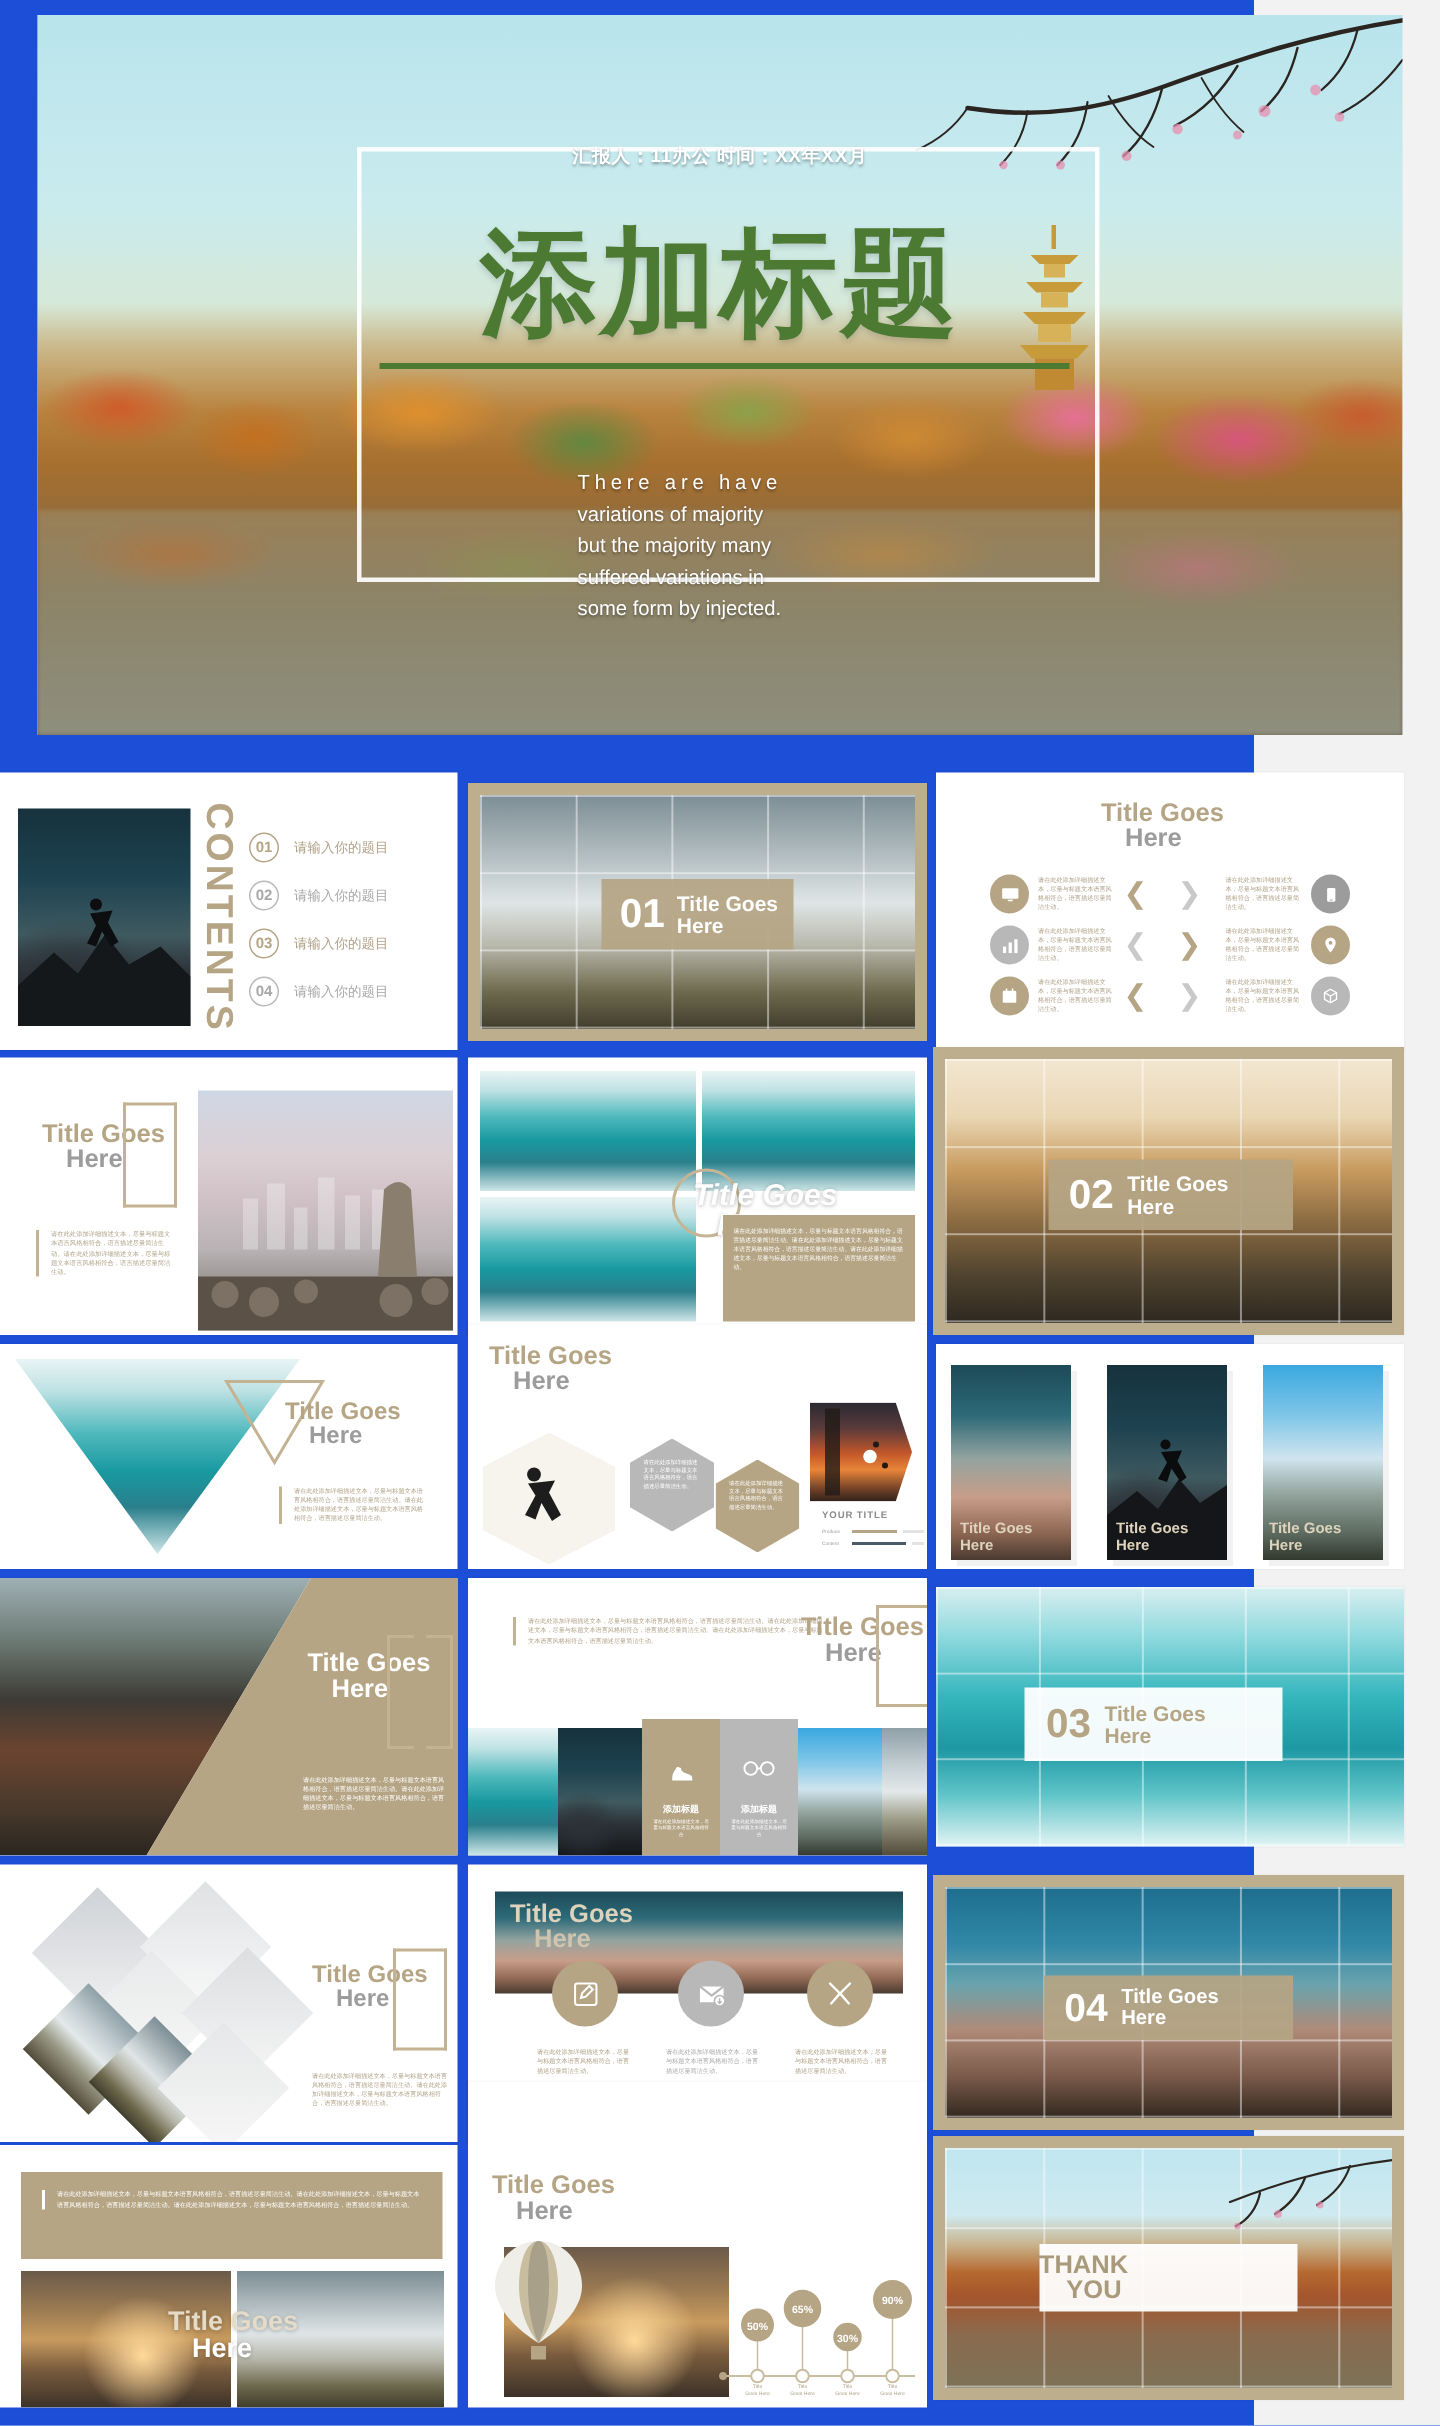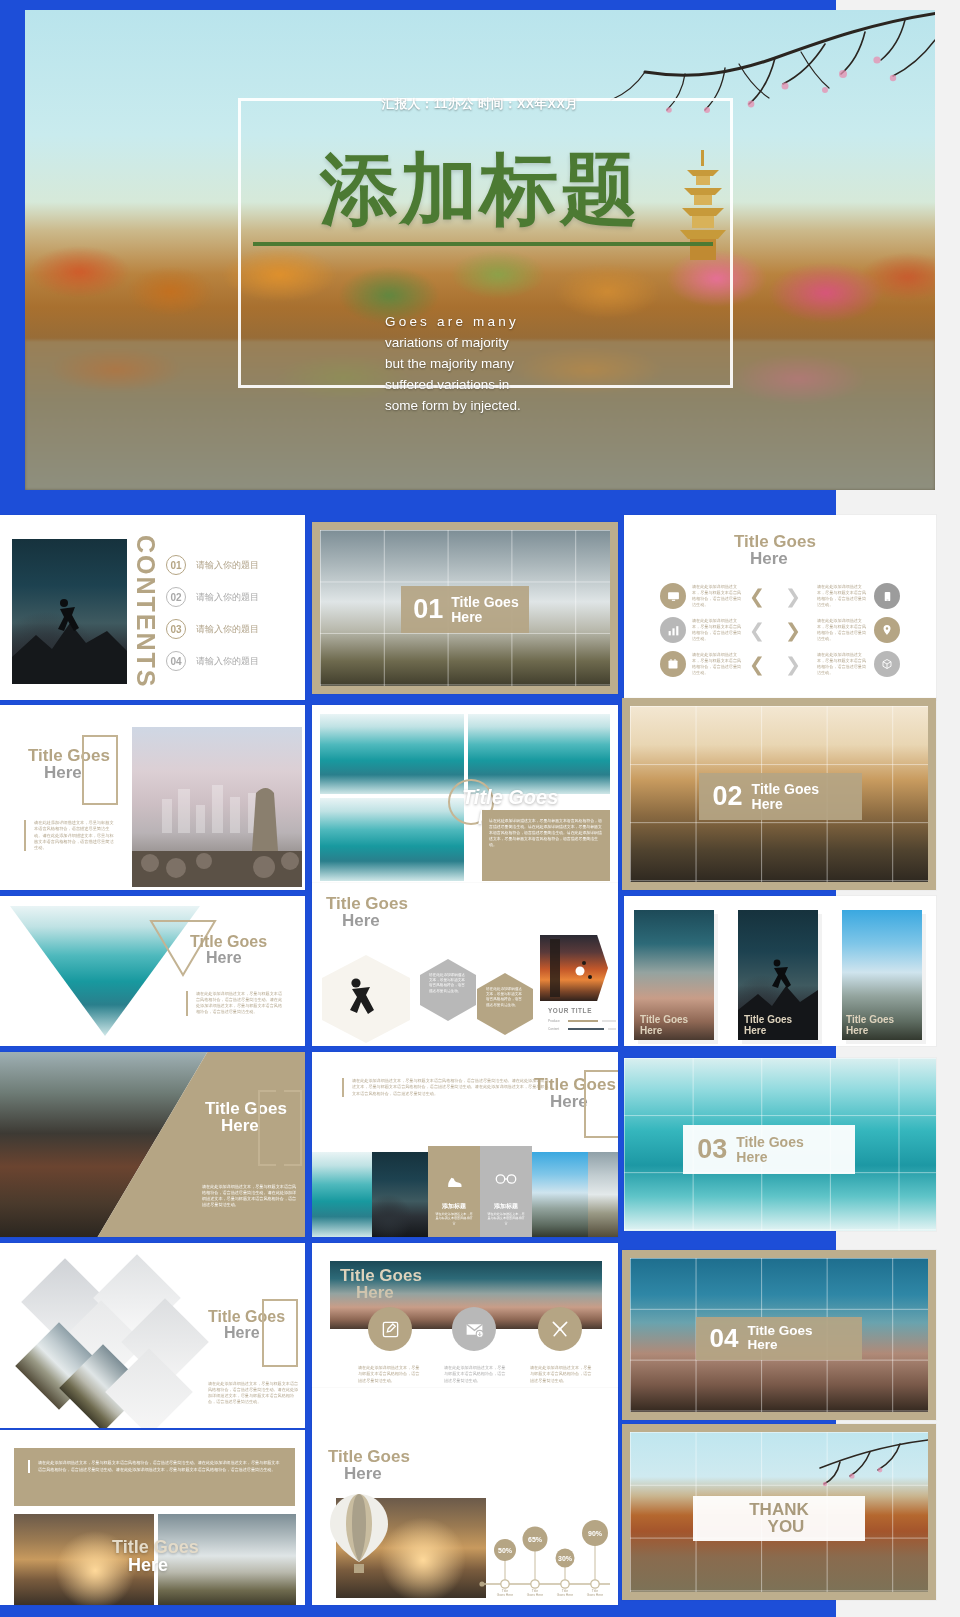--- a/index.html
+++ b/index.html
@@ -206,21 +206,21 @@
           <rect x="10" y="89" width="26" height="21" fill="#c08a32"></rect>
         </g>
       </svg>
     </div>
 
     <div class="hero-frame"></div>
     <div class="hero-meta">汇报人：11办公  时间：XX年XX月</div>
     <div class="hero-title">添加标题</div>
     <div class="hero-rule"></div>
     <div class="hero-eng">
-      <div class="spaced">Goes are many</div>
+      <div class="spaced">There are have</div>
       <div>variations of majority</div>
       <div>but the majority many</div>
       <div>suffered variations in</div>
       <div>some form by injected.</div>
     </div>
   </div>
 
   <div class="grid">
 
     <div class="slide" style="left:0;top:15px;width:305px;height:185px;">
@@ -640,21 +640,21 @@
               <path d="M240 20 C236 30 230 38 220 44"></path>
             <path d="M270 12 C266 24 258 32 248 38"></path>
               <path d="M210 30 C208 40 202 48 194 52"></path>
           </g>
           <g fill="#e78fb0" opacity=".7">
               <circle cx="222" cy="44" r="2.6"></circle>
               <circle cx="250" cy="38" r="2.4"></circle>
               <circle cx="195" cy="52" r="2.2"></circle>
             </g>
         </svg>
-        <div class="banner" style="left:21%;top:40%;width:58%;height:28%;background:rgba(255,255,255,.95);justify-content:center;">
+        <div class="banner" style="left:21%;top:40%;width:58%;height:28%;background:rgba(255,255,255,.95);justify-content:flex-start;">
           <span class="txt" style="font-size:17px;color:#a99a7c;text-align:center;">
             <span>THANK</span><br><span style="padding-left:14px;display:inline-block;">YOU</span>
           </span>
         </div>
       </div>
     </div>
 
   </div>
 </div>
 

